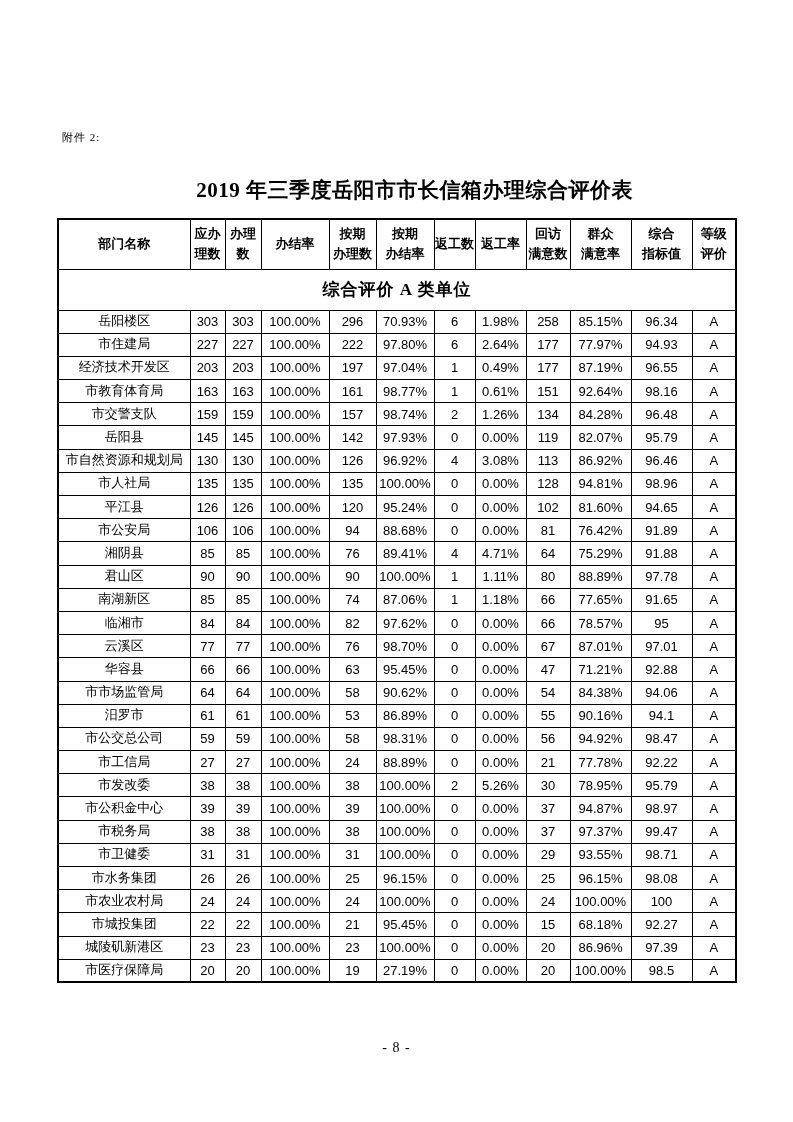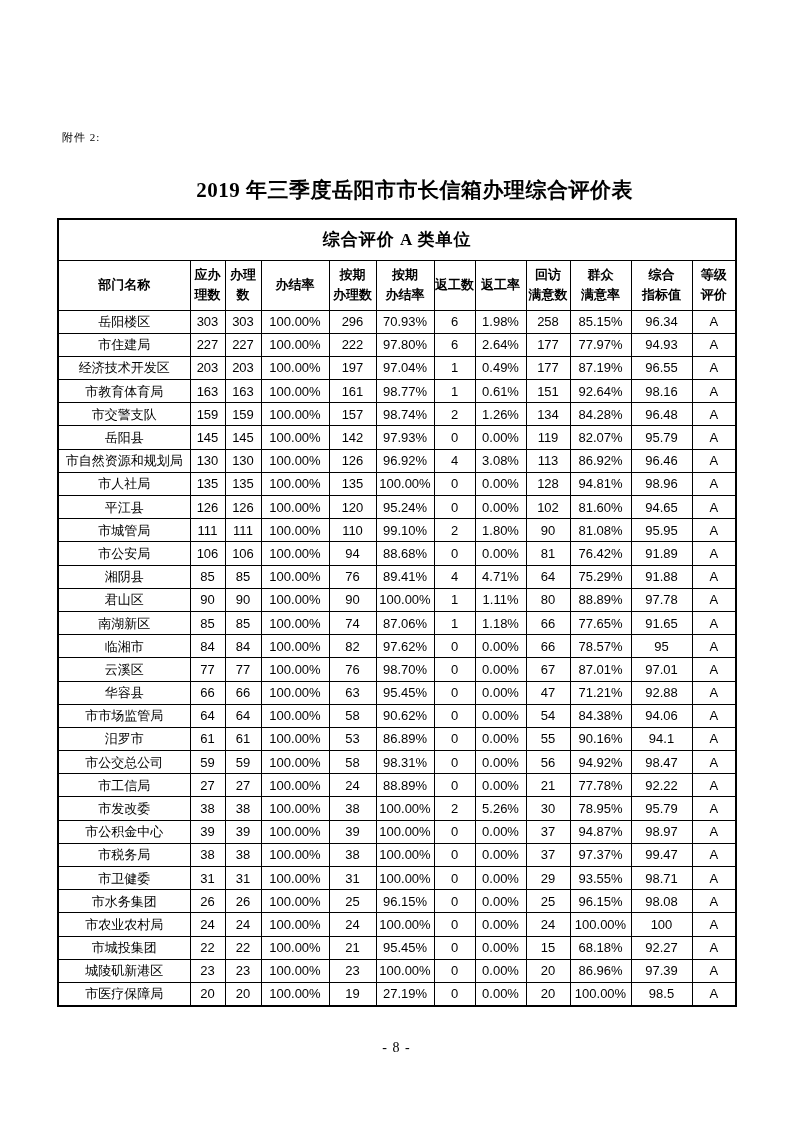--- a/index.html
+++ b/index.html
@@ -61,21 +61,21 @@
     white-space: pre-line;
     line-height: 1.55;
   }
   td {
     height: 23.2px;
     font-size: 13px;
     font-family: "Liberation Sans", "DejaVu Sans", sans-serif;
     line-height: 1;
   }
   td.dept {
-    font-family: Liberation Serif, serif;
+    font-family: Liberation Mono, monospace;
     margin-top: 32px;
   }
   .page-footer {
     position: absolute;
     top: 1040px;
     left: 0;
     width: 100%;
     text-align: center;
     font-size: 14px;
     letter-spacing: 1px;
@@ -100,23 +100,20 @@
         <col style="width:47px">
         <col style="width:58px">
         <col style="width:41px">
         <col style="width:51px">
         <col style="width:44px">
         <col style="width:61px">
         <col style="width:61px">
         <col style="width:44px">
       </colgroup>
       <thead>
-        <tr>
-          <th class="band" colspan="12">综合评价 A 类单位</th>
-        </tr>
         <tr id="header-row">
             <th class="colhead">部门名称</th>
             <th class="colhead">应办
 理数</th>
             <th class="colhead">办理
 数</th>
             <th class="colhead">办结率</th>
             <th class="colhead">按期
 办理数</th>
             <th class="colhead">按期
@@ -125,20 +122,23 @@
             <th class="colhead">返工率</th>
             <th class="colhead">回访
 满意数</th>
             <th class="colhead">群众
 满意率</th>
             <th class="colhead">综合
 指标值</th>
             <th class="colhead">等级
 评价</th>
           </tr>
+        <tr>
+          <th class="band" colspan="12">综合评价 A 类单位</th>
+        </tr>
       </thead>
       <tbody id="table-body">
           <tr>
             <td class="dept">岳阳楼区</td>
             <td>303</td>
             <td>303</td>
             <td>100.00%</td>
             <td>296</td>
             <td>70.93%</td>
             <td>6</td>
@@ -254,34 +254,20 @@
             <td>120</td>
             <td>95.24%</td>
             <td>0</td>
             <td>0.00%</td>
             <td>102</td>
             <td>81.60%</td>
             <td>94.65</td>
             <td>A</td>
           </tr>
           <tr>
-            <td class="dept">市城管局</td>
-            <td>111</td>
-            <td>111</td>
-            <td>100.00%</td>
-            <td>110</td>
-            <td>99.10%</td>
-            <td>2</td>
-            <td>1.80%</td>
-            <td>90</td>
-            <td>81.08%</td>
-            <td>95.95</td>
-            <td>A</td>
-          </tr>
-          <tr>
             <td class="dept">市公安局</td>
             <td>106</td>
             <td>106</td>
             <td>100.00%</td>
             <td>94</td>
             <td>88.68%</td>
             <td>0</td>
             <td>0.00%</td>
             <td>81</td>
             <td>76.42%</td>

